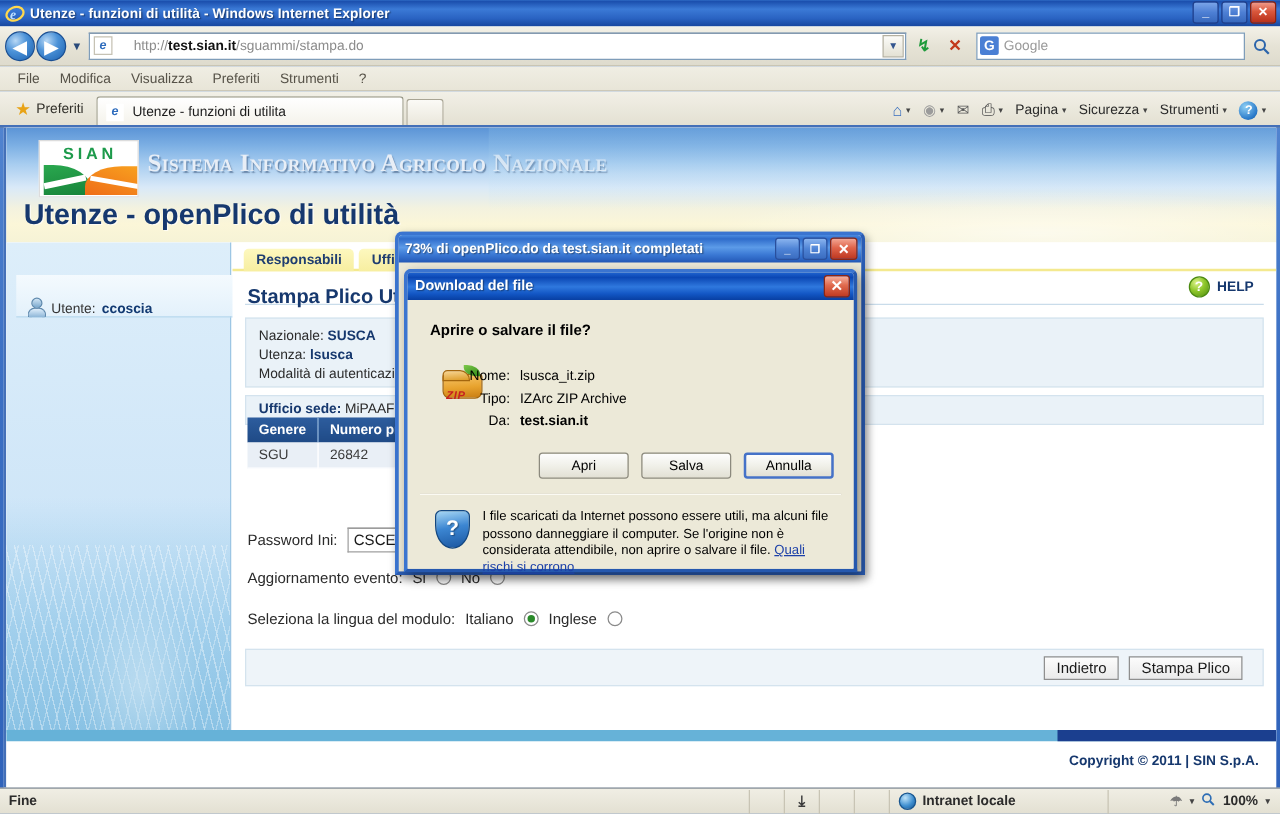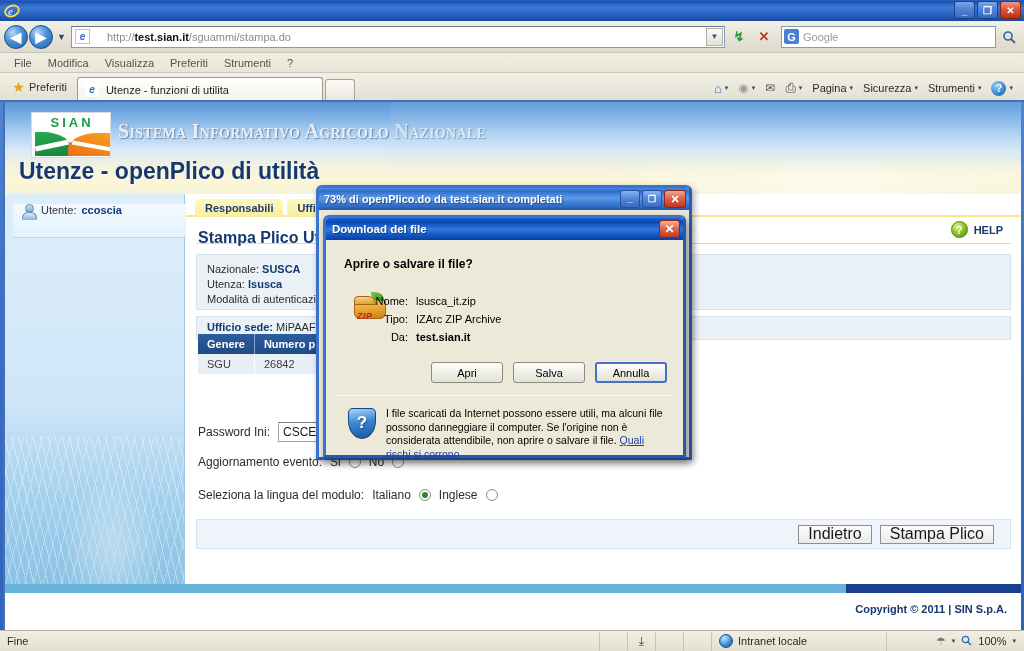--- a/index.html
+++ b/index.html
@@ -246,24 +246,24 @@
   }
   #sidebar .wheat {
     position: absolute; left: 0; bottom: 0; width: 100%; height: 150px;
     opacity: .5;
     background:
       repeating-linear-gradient(76deg, rgba(255,255,255,.75) 0 1px, rgba(255,255,255,0) 1px 7px),
       repeating-linear-gradient(104deg, rgba(255,255,255,.6) 0 1px, rgba(255,255,255,0) 1px 9px),
       radial-gradient(ellipse 40% 70% at 60% 75%, rgba(255,255,255,.7), rgba(255,255,255,0) 70%);
   }
   #user-box {
-    position: absolute; left: 8px; top: 10px; width: 200px; height: 34px;
+    position: absolute; left: 8px; top: 26px; width: 200px; height: 34px;
     background: linear-gradient(180deg,#f4fafe 0%,#e3f1fb 100%);
     border-bottom: 1px solid #b9d9ee;
-    display: flex; align-items: flex-start; gap: 5px; padding-left: 8px;
+    display: flex; align-items: flex-end; gap: 5px; padding-left: 8px;
   }
   .user-ico {
     width: 15px; height: 15px; flex: 0 0 auto; position: relative;
   }
   .user-ico:before {
     content:""; position:absolute; left:4px; top:0; width:7px; height:7px;
     border-radius:50%; background: linear-gradient(180deg,#cfe4f4,#7aa8cd);
     border: 1px solid #5f89ad;
   }
   .user-ico:after {
@@ -366,21 +366,21 @@
   #panel-actions {
     position: absolute; left: 10px; right: 10px; top: 325px; height: 30px;
     background: #eef4f9; border: 1px solid #d4e3ee;
     display: flex; align-items: center; justify-content: flex-end; gap: 8px;
     padding-right: 16px;
   }
   .btn {
     height: 19px; padding: 0 9px;
     background: linear-gradient(180deg,#fcfcfc 0%,#eaeaea 100%);
     border: 1px solid #8f8f8f;
-    font-size: 16px; color: #1a1a1a;
+    font-size: 12px; color: #1a1a1a;
     display: flex; align-items: center; white-space: nowrap;
   }
 
   
   #blue-rule {
     position: absolute; left: 0; bottom: 37px; width: 100%; height: 9px;
     background: #66b2d8;
   }
   #blue-rule .dark {
     position: absolute; right: 0; top: 0; width: 17.2%; height: 100%;
@@ -528,20 +528,21 @@
   
   #statusbar {
     position: absolute; left: 0; bottom: 0; width: 1024px; height: 21px;
     background: linear-gradient(180deg,#f0eee4 0%,#e3e0d2 100%);
     border-top: 1px solid #b7b3a2;
     display: flex; align-items: center; font-size: 11px; color: #2b2b2b;
   }
   .sb-cell {
     height: 19px; display: flex; align-items: center; padding: 0 7px;
     border-right: 1px solid #c8c4b4;
+    font-weight: bold;
   }
   .sb-cell.first { width: 600px; border-right: 1px solid #c8c4b4; }
   .sb-cell.sm { width: 28px; justify-content: center; }
   .sb-cell.zone { width: 175px; gap: 5px; }
   .sb-cell.last { flex: 1 1 auto; border-right: none; justify-content: flex-end; gap: 6px; padding-right: 8px; }
   .globe {
     width: 14px; height: 14px; border-radius: 50%;
     background: radial-gradient(circle at 35% 28%, #bfe4fa 0%, #3f8fd0 55%, #14528f 100%);
     border: 1px solid #17558f; flex: 0 0 auto;
   }
@@ -560,20 +561,21 @@
 
 <div id="ie-window">
 
   <div id="titlebar">
     <span class="tb-icon">
       <svg width="16" height="16" viewBox="0 0 16 16">
         <ellipse cx="8" cy="8" rx="7" ry="5.2" fill="none" stroke="#ffd84d" stroke-width="1.8" transform="rotate(-22 8 8)"></ellipse>
         <text x="4" y="12" font-size="11" font-style="italic" font-weight="bold" fill="#bfe0ff" font-family="Liberation Serif, serif">e</text>
       </svg>
     </span>
+    <span class="tb-text">Utenze - funzioni di utilità - Windows Internet Explorer</span>
     <span class="winbtns">
       <span class="winbtn">_</span>
       <span class="winbtn">❐</span>
       <span class="winbtn close">✕</span>
     </span>
   </div>
 
   <div id="navbar">
     <span class="navcircle">◀</span>
     <span class="navcircle fwd">▶</span>

